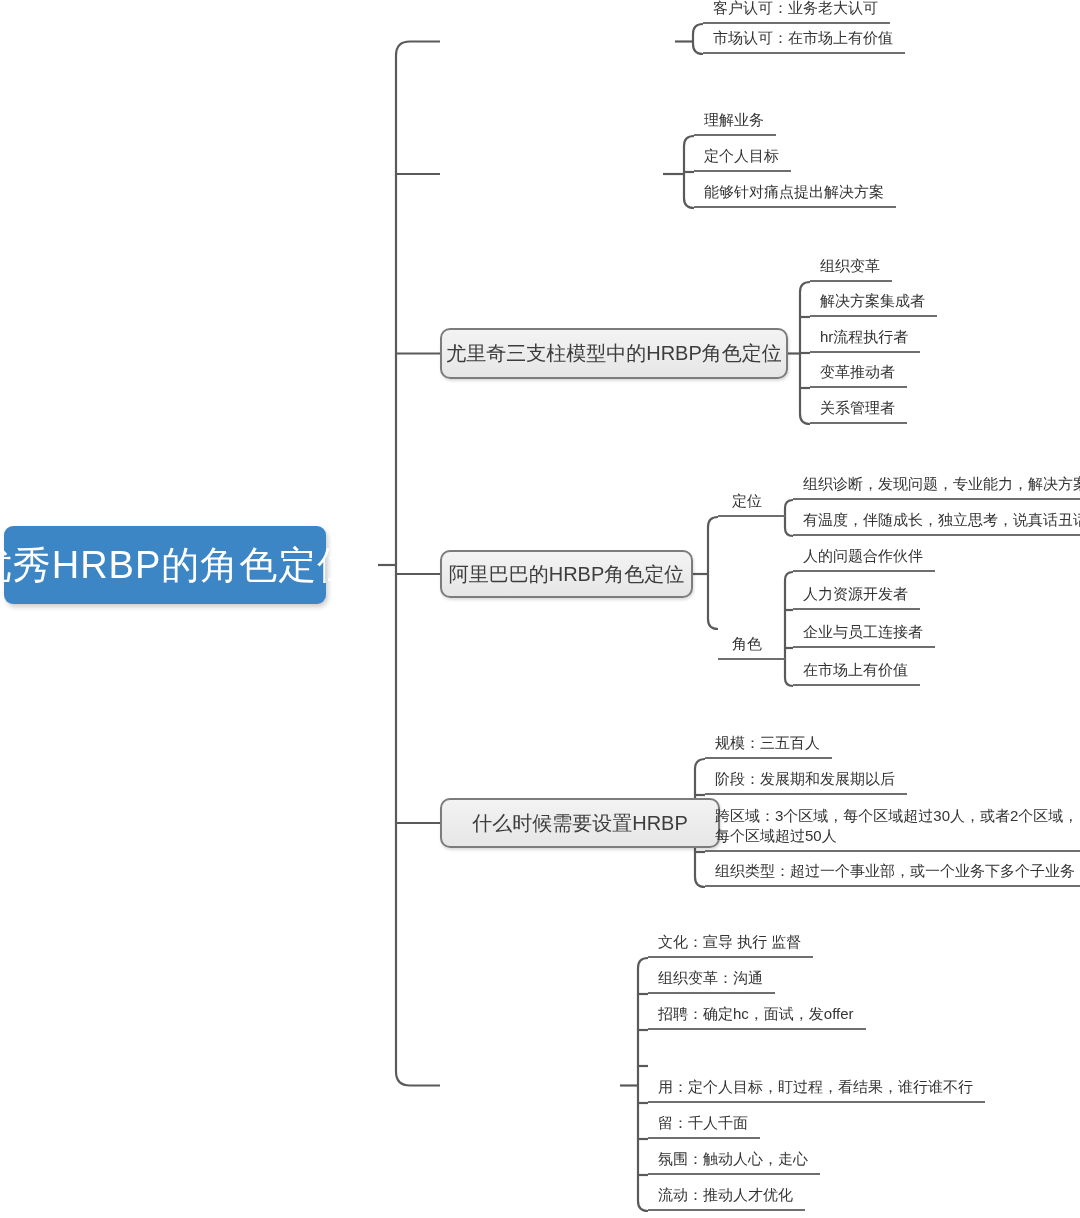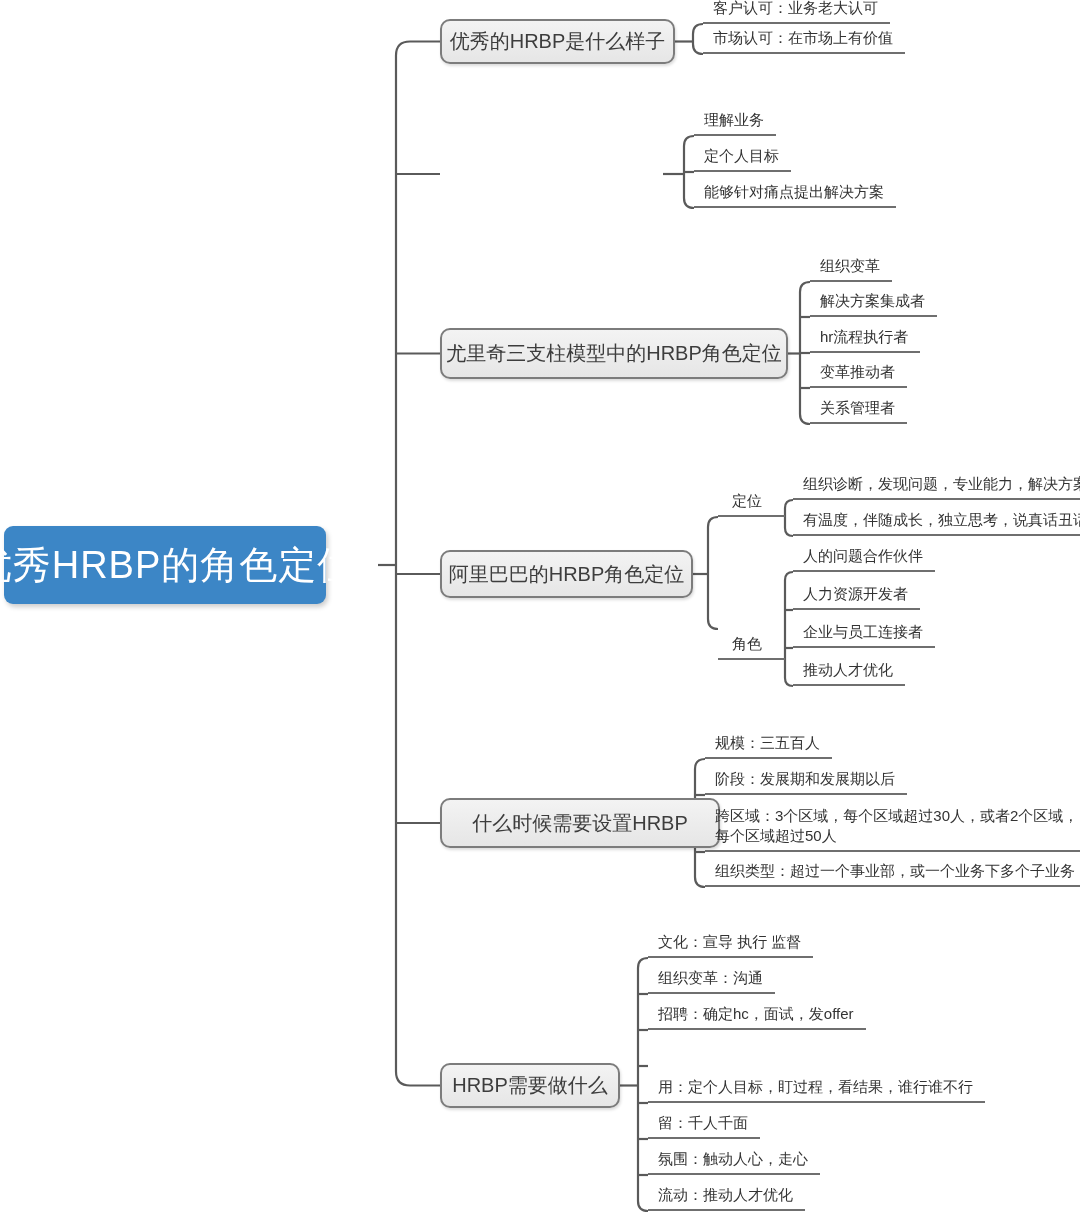--- a/index.html
+++ b/index.html
@@ -63,48 +63,46 @@
       <path d="M 648 958 Q 638 958 638 968 L 638 1201 Q 638 1211 648 1211"></path>
       <path d="M 638 994 L 648 994"></path>
       <path d="M 638 1030 L 648 1030"></path>
       <path d="M 638 1066 L 648 1066"></path>
       <path d="M 638 1103 L 648 1103"></path>
       <path d="M 638 1139 L 648 1139"></path>
       <path d="M 638 1175 L 648 1175"></path>
     </svg>
   <div id="nodes">
       <div class="root-node" style="left: 4px; top: 526px; width: 322px; height: 78px;">优秀HRBP的角色定位</div>
-      <div class="branch-box" style="left: 440px; top: 19px; width: 235px; height: 45px;">优秀的HRBP是什么样子</div>
       <div class="leaf-node" style="left: 703px; bottom: 1194px;">客户认可：业务老大认可</div>
       <div class="leaf-node" style="left: 703px; bottom: 1164px;">市场认可：在市场上有价值</div>
       <div class="leaf-node" style="left: 694px; bottom: 1082px;">理解业务</div>
       <div class="leaf-node" style="left: 694px; bottom: 1046px;">定个人目标</div>
       <div class="leaf-node" style="left: 694px; bottom: 1010px;">能够针对痛点提出解决方案</div>
       <div class="branch-box" style="left: 440px; top: 328px; width: 348px; height: 51px;">尤里奇三支柱模型中的HRBP角色定位</div>
       <div class="leaf-node" style="left: 810px; bottom: 936px;">组织变革</div>
       <div class="leaf-node" style="left: 810px; bottom: 901px;">解决方案集成者</div>
       <div class="leaf-node" style="left: 810px; bottom: 865px;">hr流程执行者</div>
       <div class="leaf-node" style="left: 810px; bottom: 830px;">变革推动者</div>
       <div class="leaf-node" style="left: 810px; bottom: 794px;">关系管理者</div>
       <div class="branch-box" style="left: 440px; top: 550px; width: 253px; height: 48px;">阿里巴巴的HRBP角色定位</div>
       <div class="leaf-node group-label" style="left: 718px; bottom: 701px;">定位</div>
       <div class="leaf-node" style="left: 793px; bottom: 718px;">组织诊断，发现问题，专业能力，解决方案</div>
       <div class="leaf-node" style="left: 793px; bottom: 682px;">有温度，伴随成长，独立思考，说真话丑话</div>
       <div class="leaf-node group-label" style="left: 718px; bottom: 558px;">角色</div>
       <div class="leaf-node" style="left: 793px; bottom: 646px;">人的问题合作伙伴</div>
       <div class="leaf-node" style="left: 793px; bottom: 608px;">人力资源开发者</div>
       <div class="leaf-node" style="left: 793px; bottom: 570px;">企业与员工连接者</div>
-      <div class="leaf-node" style="left: 793px; bottom: 532px;">推动人才优化</div>
+      <div class="leaf-node" style="left: 793px; bottom: 532px;">在市场上有价值</div>
       <div class="branch-box" style="left: 440px; top: 798px; width: 280px; height: 50px;">什么时候需要设置HRBP</div>
       <div class="leaf-node" style="left: 705px; bottom: 459px;">规模：三五百人</div>
       <div class="leaf-node" style="left: 705px; bottom: 423px;">阶段：发展期和发展期以后</div>
       <div class="leaf-node" style="left: 705px; bottom: 366px;">跨区域：3个区域，每个区域超过30人，或者2个区域，
 每个区域超过50人</div>
       <div class="leaf-node" style="left: 705px; bottom: 331px;">组织类型：超过一个事业部，或一个业务下多个子业务</div>
-      <div class="branch-box" style="left: 440px; top: 1063px; width: 180px; height: 45px;">HRBP需要做什么</div>
       <div class="leaf-node" style="left: 648px; bottom: 260px;">文化：宣导 执行 监督</div>
       <div class="leaf-node" style="left: 648px; bottom: 224px;">组织变革：沟通</div>
       <div class="leaf-node" style="left: 648px; bottom: 188px;">招聘：确定hc，面试，发offer</div>
       <div class="leaf-node" style="left: 648px; bottom: 115px;">用：定个人目标，盯过程，看结果，谁行谁不行</div>
       <div class="leaf-node" style="left: 648px; bottom: 79px;">留：千人千面</div>
       <div class="leaf-node" style="left: 648px; bottom: 43px;">氛围：触动人心，走心</div>
       <div class="leaf-node" style="left: 648px; bottom: 7px;">流动：推动人才优化</div>
     </div>
 </div>
 

